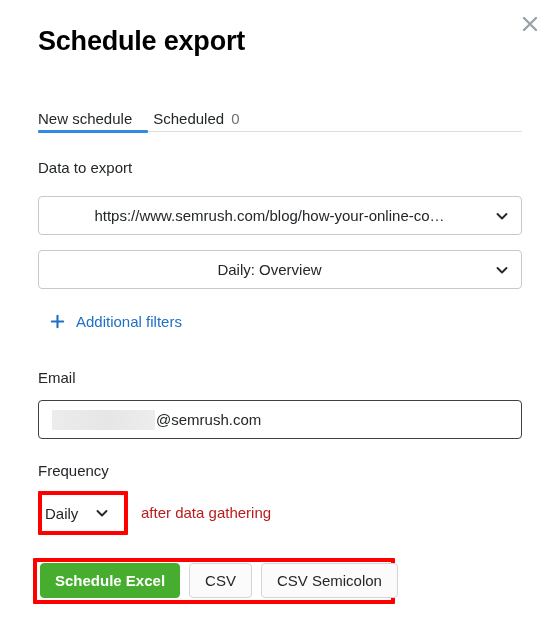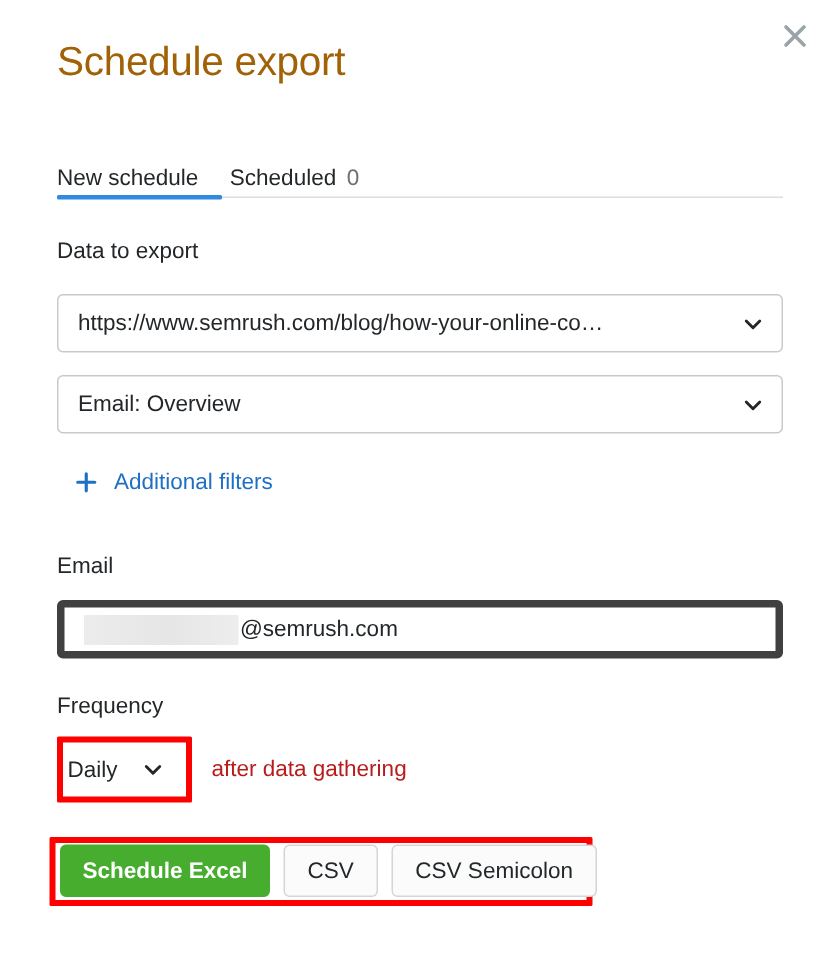--- a/index.html
+++ b/index.html
@@ -41,23 +41,23 @@
     padding: 0;
   }
   .close-btn svg { display: block; }
 
   
   .title {
     position: absolute;
     left: 38px;
     top: 24px;
     font-size: 27px;
-    font-weight: normal;
+    font-weight: bold;
     letter-spacing: -0.2px;
-    color: #a16207;
+    color: #000000;
     line-height: 34px;
   }
 
   
   .tabs {
     position: absolute;
     left: 38px;
     top: 100px;
     width: 484px;
     height: 33px;
@@ -122,20 +122,21 @@
     width: 484px;
     height: 39px;
     box-sizing: border-box;
     border: 1px solid #c5cacc;
     border-radius: 4px;
     background: #ffffff;
     display: flex;
     align-items: center;
     padding: 0 12px 0 13px;
     cursor: pointer;
+    text-align: center;
   }
   .select-text {
     flex: 1;
     font-size: 15px;
     color: #232729;
     white-space: nowrap;
     overflow: hidden;
     text-overflow: clip;
   }
   .chevron {
@@ -168,21 +169,21 @@
   }
 
   
   .email-box {
     position: absolute;
     left: 38px;
     top: 400px;
     width: 484px;
     height: 39px;
     box-sizing: border-box;
-    border: 5px solid #404040;
+    border: 1px solid #404040;
     border-radius: 4px;
     background: #ffffff;
     display: flex;
     align-items: center;
     padding: 0 13px;
   }
   .email-redacted {
     width: 103px;
     height: 20px;
     background: linear-gradient(90deg, #ececec 0%, #e6e6e6 55%, #ededed 100%);
@@ -308,21 +309,21 @@
   <div class="select-box" style="top:196px;">
     <span class="select-text">https://www.semrush.com/blog/how-your-online-co…</span>
     <span class="chevron">
       <svg width="14" height="14" viewBox="0 0 14 14" aria-hidden="true">
         <path d="M2.5 5 L7 9.5 L11.5 5" stroke="#232729" stroke-width="1.9" fill="none" stroke-linecap="round" stroke-linejoin="round"></path>
       </svg>
     </span>
   </div>
 
   <div class="select-box" style="top:250px;">
-    <span class="select-text">Email: Overview</span>
+    <span class="select-text">Daily: Overview</span>
     <span class="chevron">
       <svg width="14" height="14" viewBox="0 0 14 14" aria-hidden="true">
         <path d="M2.5 5 L7 9.5 L11.5 5" stroke="#232729" stroke-width="1.9" fill="none" stroke-linecap="round" stroke-linejoin="round"></path>
       </svg>
     </span>
   </div>
 
   <div class="add-filters">
     <span class="plus-icon">
       <svg width="15" height="15" viewBox="0 0 15 15" aria-hidden="true">

